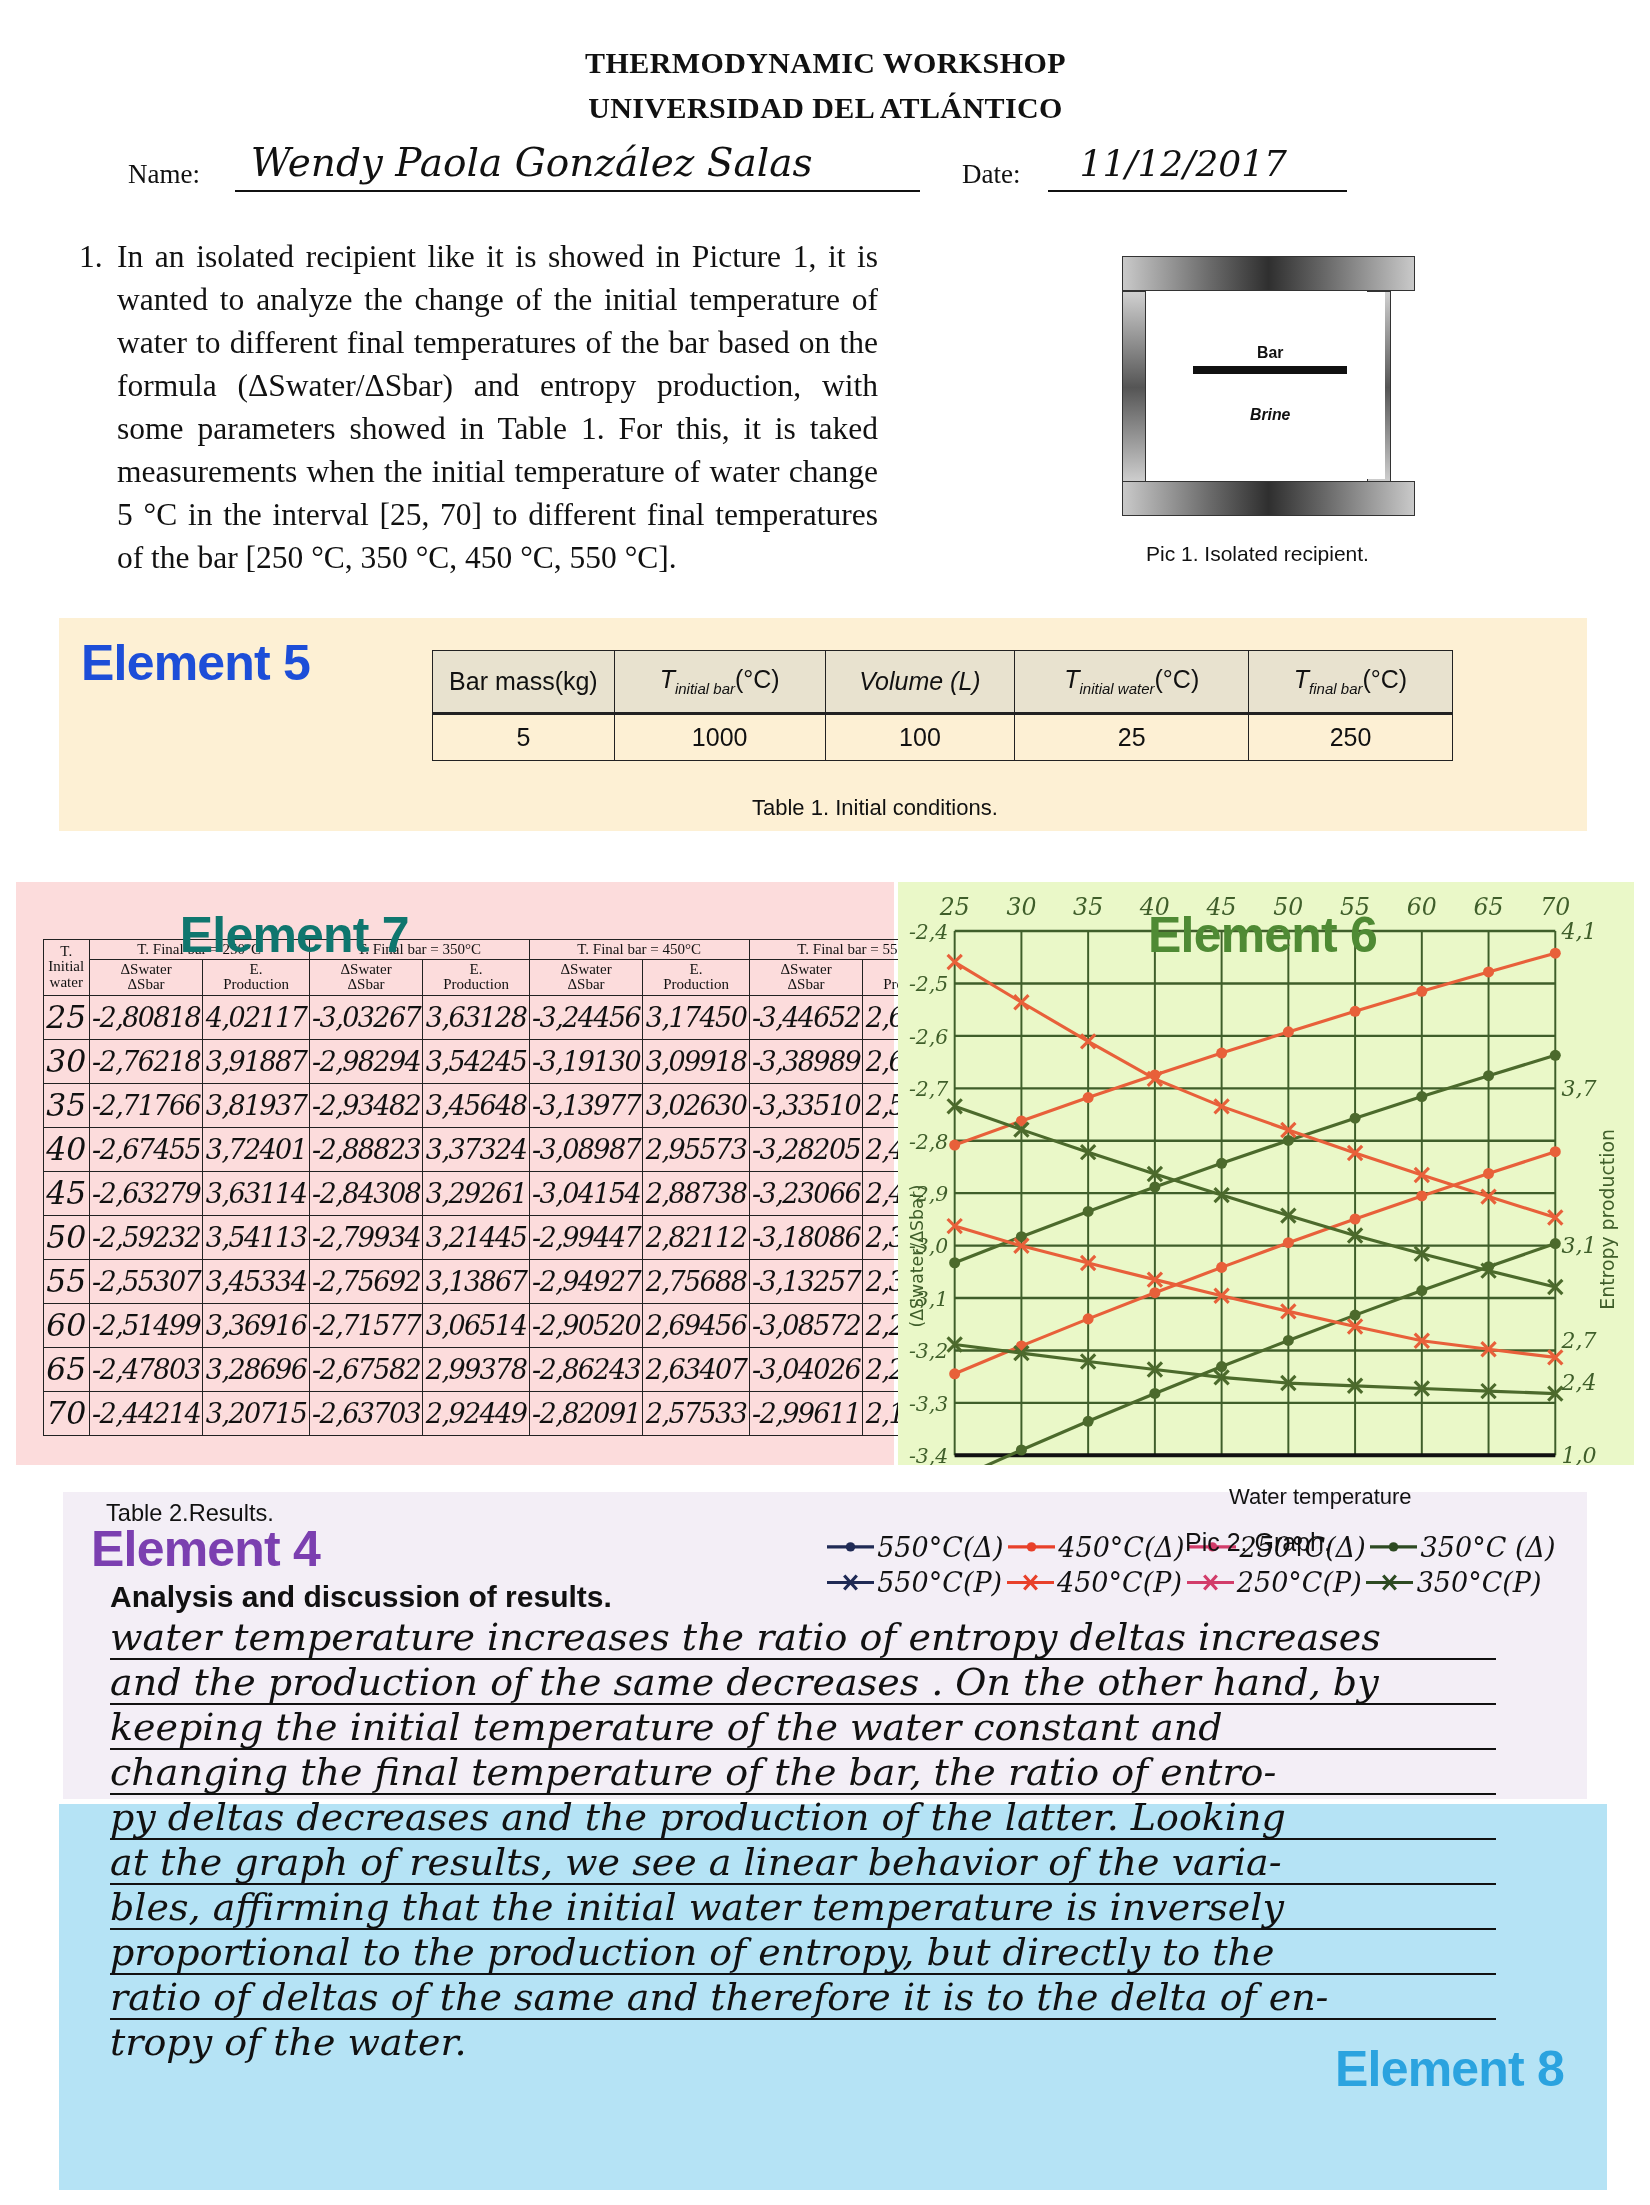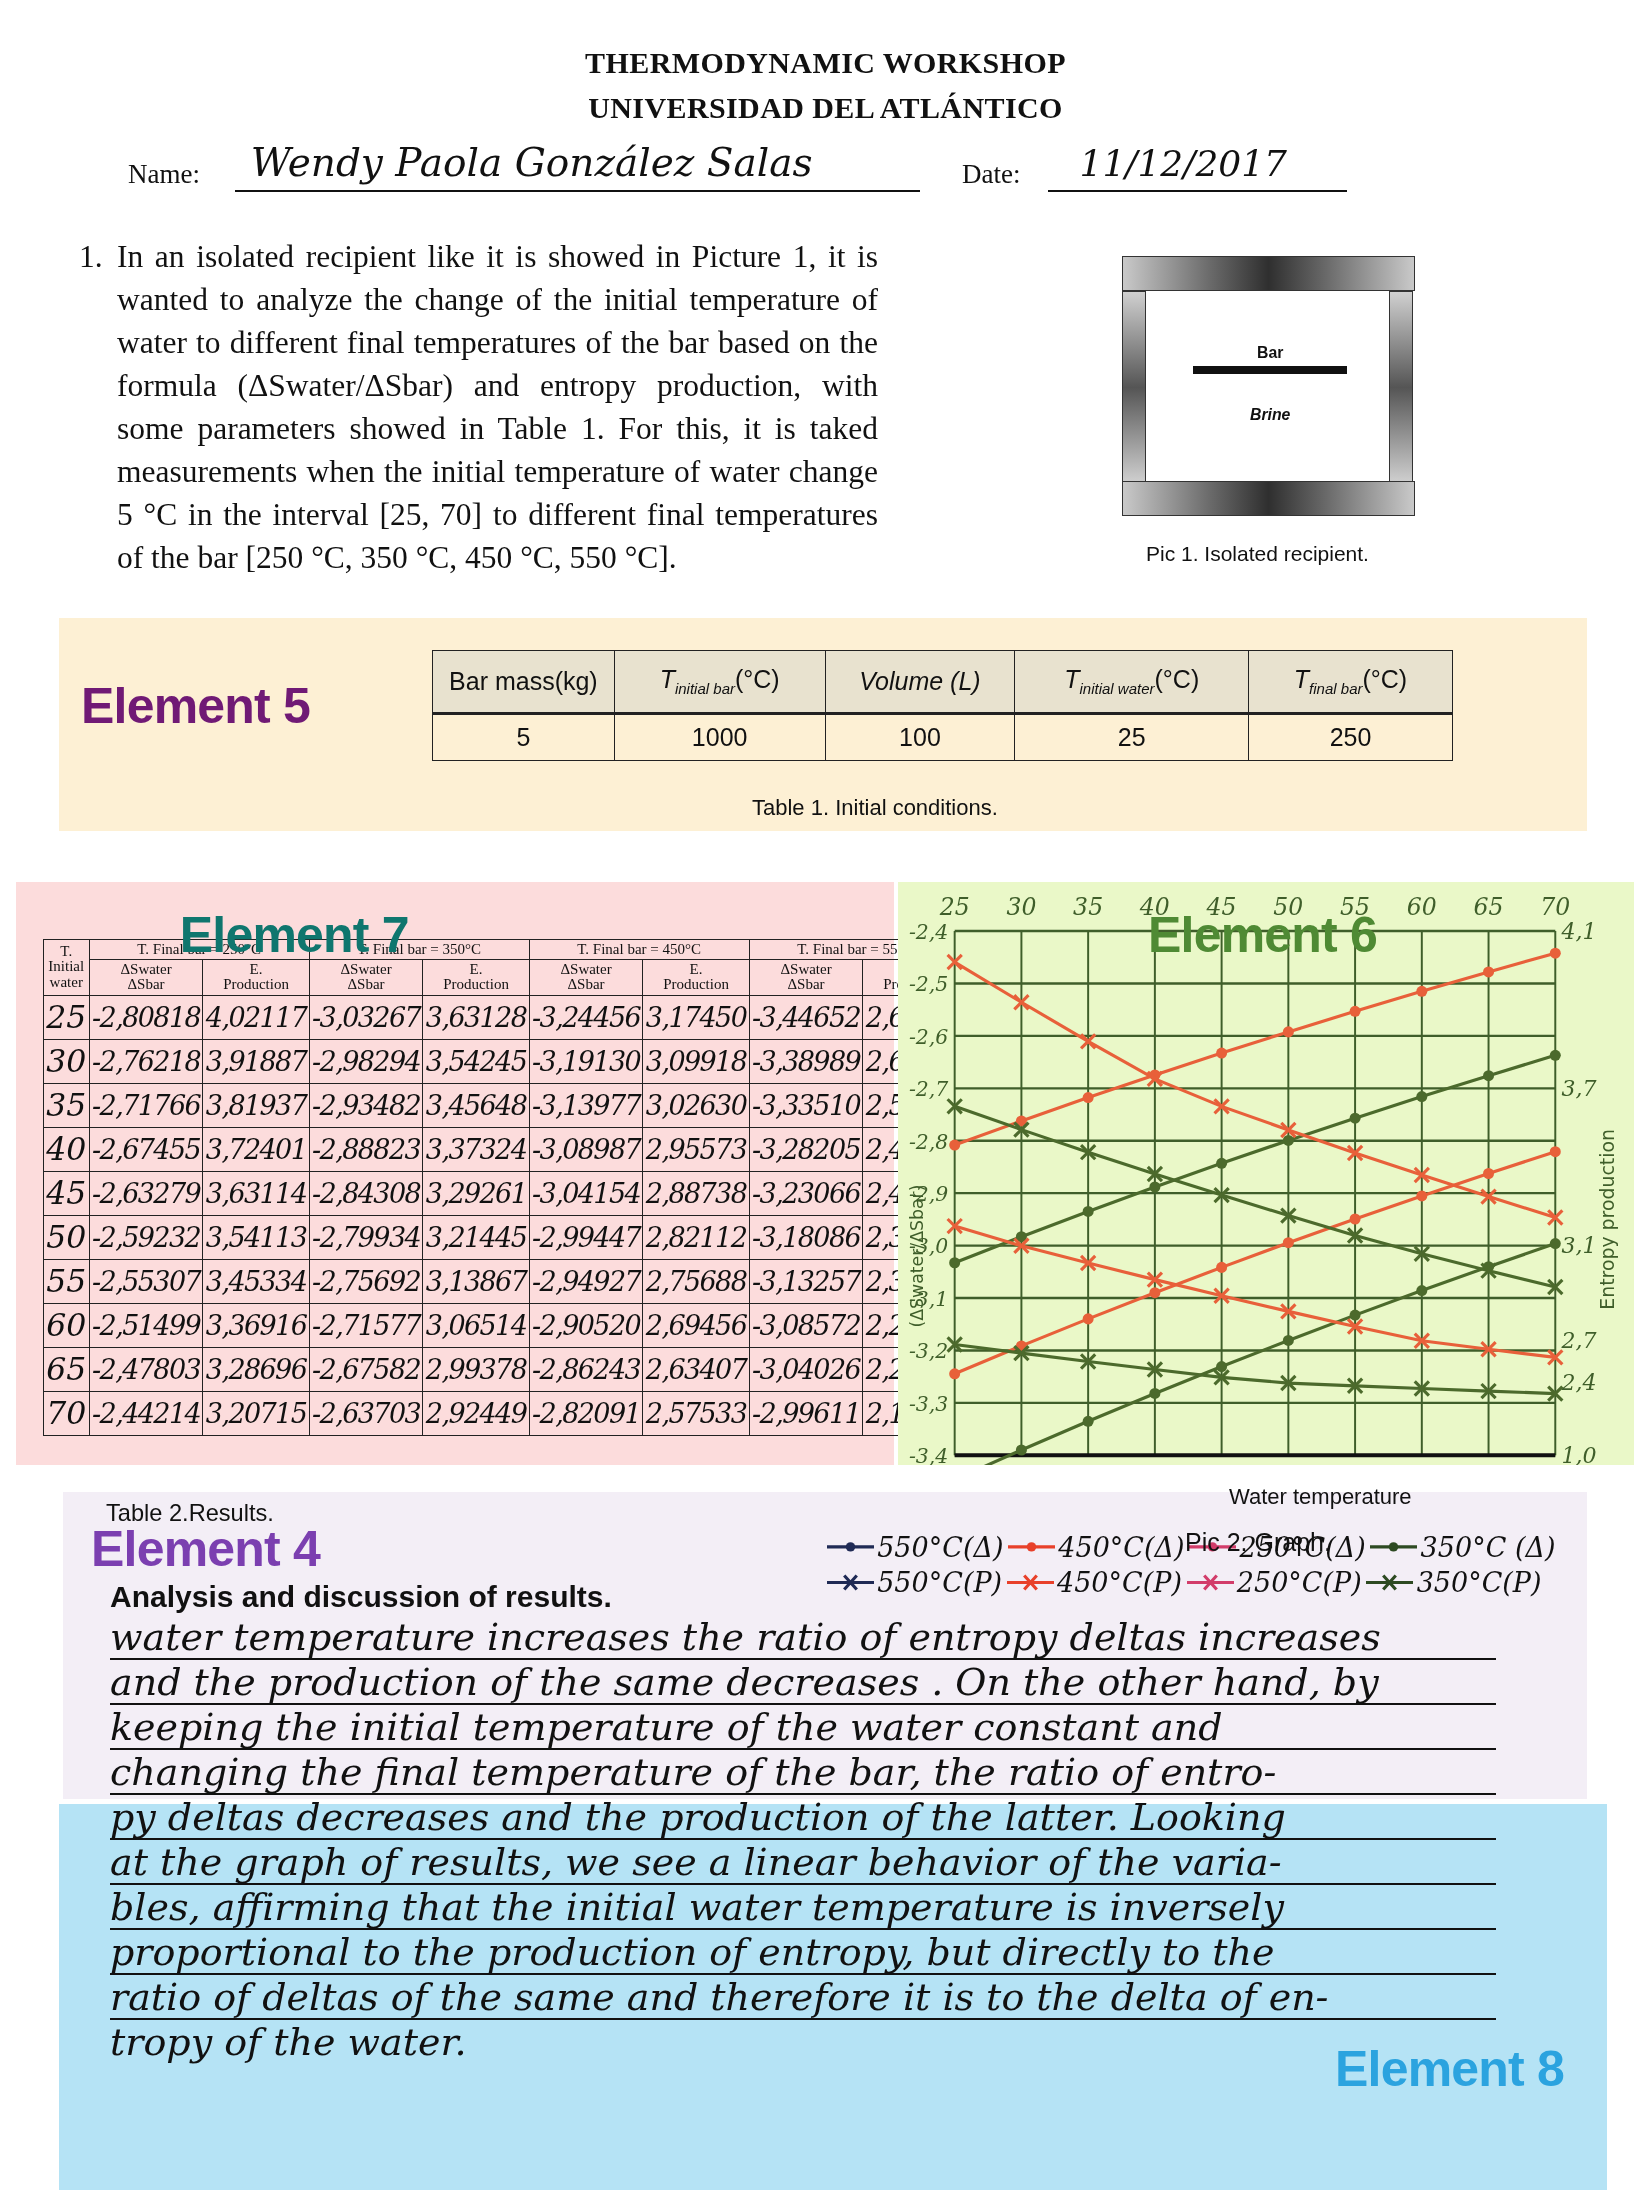--- a/index.html
+++ b/index.html
@@ -15,21 +15,21 @@
   #title1{top:46px;} #title2{top:91px;}
   .lbl{font-weight:normal;font-size:27px;}
   .uline{border-bottom:2.4px solid #111;}
 
   
   #problem{left:79px;top:235px;width:799px;font-size:31.5px;line-height:43px;text-align:justify;}
   #problem .num{position:absolute;left:0;top:0;}
   #problem .body{margin-left:38px;display:block;}
 
   
-  #pic1{left:1122px;top:256px;width:291px;height:260px;}
+  #pic1{left:1122px;top:256px;width:269px;height:260px;}
   .wallT,.wallB{position:absolute;left:0;width:291px;height:33px;
      background:linear-gradient(90deg,#c9c9c9,#6a6a6a 30%,#2f2f2f 50%,#6a6a6a 70%,#c9c9c9);border:1.6px solid #333;}
   .wallT{top:0;} .wallB{bottom:0;}
   .wallL,.wallR{position:absolute;top:35px;width:22px;height:191px;
      background:linear-gradient(180deg,#d0d0d0,#555 50%,#d0d0d0);border:1.6px solid #333;}
   .wallL{left:0;} .wallR{right:0;}
   .inner{position:absolute;left:25px;top:36px;width:238px;height:187px;background:#fff;}
   .barrod{position:absolute;left:71px;top:110px;width:154px;height:7.9px;background:#111;}
   .bartxt,.brinetxt{position:absolute;font-family:"Liberation Sans",sans-serif;font-weight:bold;font-size:15.8px;}
   .bartxt{left:135px;top:88px;} .brinetxt{left:128px;top:150px;font-style:italic;}
@@ -97,21 +97,21 @@
   <div class="wallR"></div>
   <div class="wallB"></div>
   <div class="inner"></div>
   <div class="bartxt">Bar</div>
   <div class="barrod"></div>
   <div class="brinetxt">Brine</div>
 </div>
 <div class="abs" id="pic1cap">Pic 1. Isolated recipient.</div>
 
 <div class="region" id="el5">
-  <div class="tag" style="left:22px;top:15.8px;color:#701a75;margin-top:43px;">Element 5</div>
+  <div class="tag" style="left:22px;top:15.8px;color:#1d4ed8;">Element 5</div>
   <table id="t1">
     <thead>
       <tr>
         <th class="up" style="width:165px;"><span>Bar mass(kg)</span></th>
         <th style="width:194px;"><span>T</span><sub>initial bar</sub><span class="up" style="font-style:normal">(°C)</span></th>
         <th style="width:173px;"><span>Volume  (L)</span></th>
         <th style="width:217px;"><span>T</span><sub>initial water</sub><span style="font-style:normal">(°C)</span></th>
         <th style="width:187px;"><span>T</span><sub>final  bar</sub><span style="font-style:normal">(°C)</span></th>
       </tr>
     </thead>

